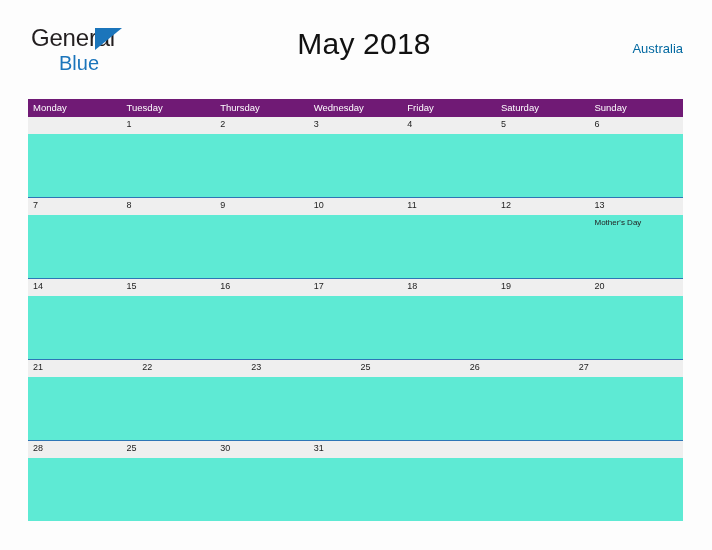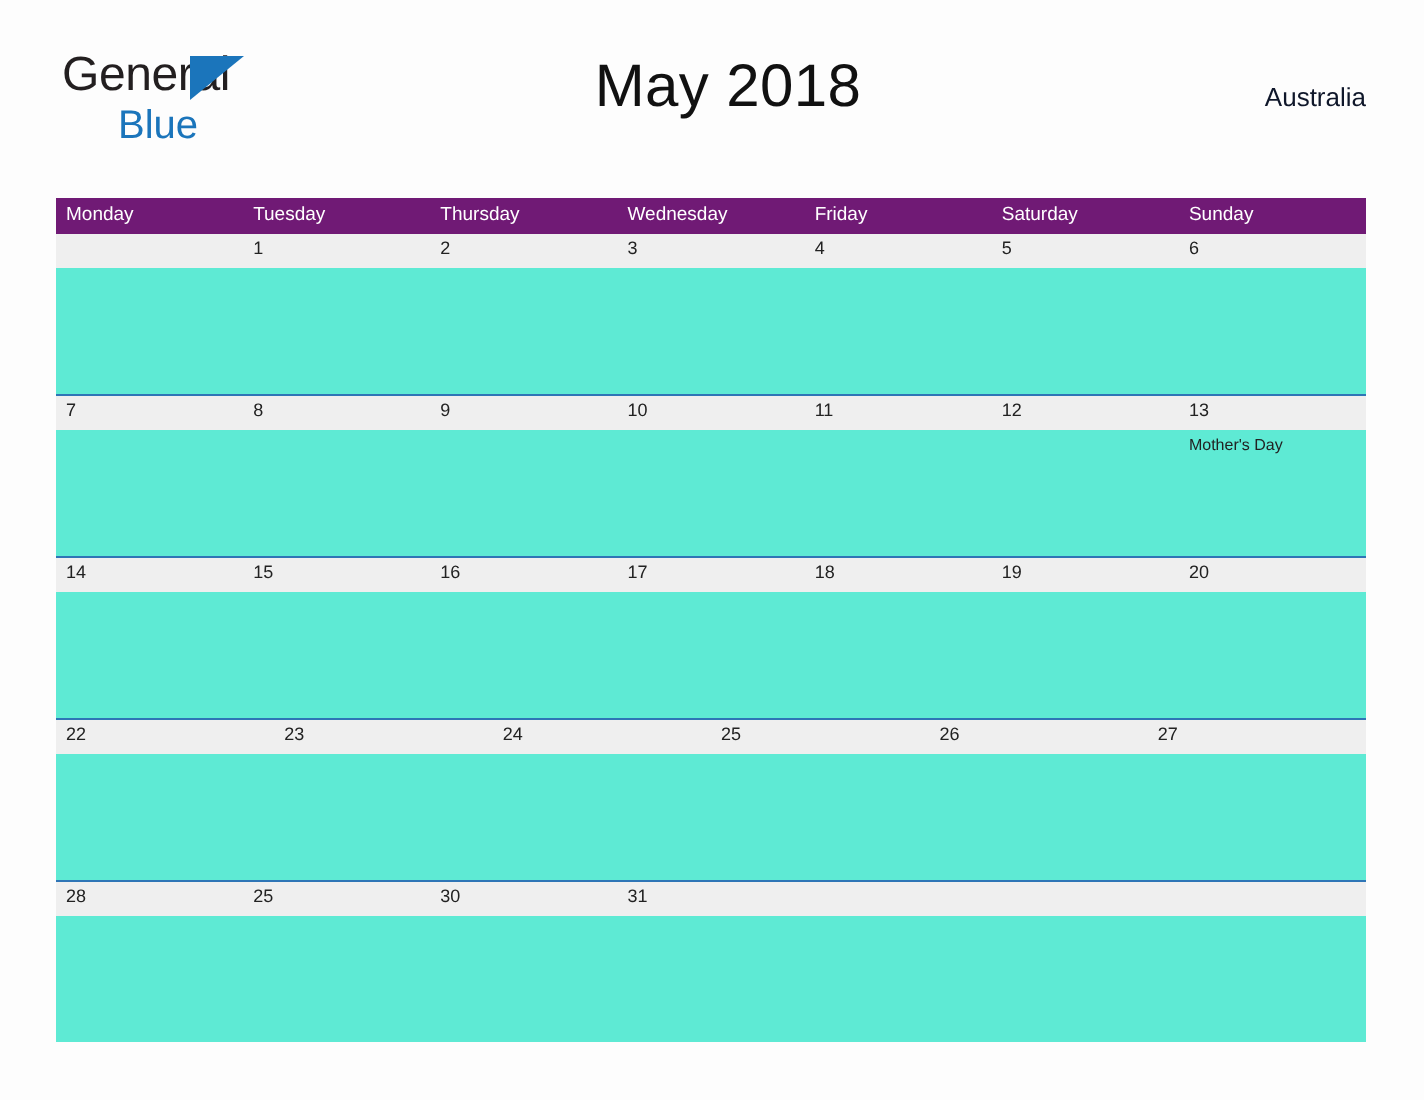--- a/index.html
+++ b/index.html
@@ -75,21 +75,21 @@
     font-size: 30px;
     color: #111111;
     letter-spacing: 0.2px;
   }
 
   .region {
     position: absolute;
     right: 1px;
     top: 21px;
     font-size: 13px;
-    color: #0f172a;
+    color: #0369a1;
   }
 
   
   .calendar {
     position: absolute;
     left: 28px;
     top: 79px;
     width: 655px;
   }
 
@@ -248,23 +248,23 @@
         <div class="bcell"></div>
         <div class="bcell"></div>
         <div class="bcell"></div>
         <div class="bcell"></div>
       </div>
     </div>
 
     <div class="week">
       <div class="week-line"></div>
       <div class="week-dates">
+        <div class="dcell">21</div>
         <div class="dcell">22</div>
         <div class="dcell">23</div>
-        <div class="dcell">24</div>
         <div class="dcell">25</div>
         <div class="dcell">26</div>
         <div class="dcell">27</div>
       </div>
       <div class="week-body">
         <div class="bcell"></div>
         <div class="bcell"></div>
         <div class="bcell"></div>
         <div class="bcell"></div>
         <div class="bcell"></div>

